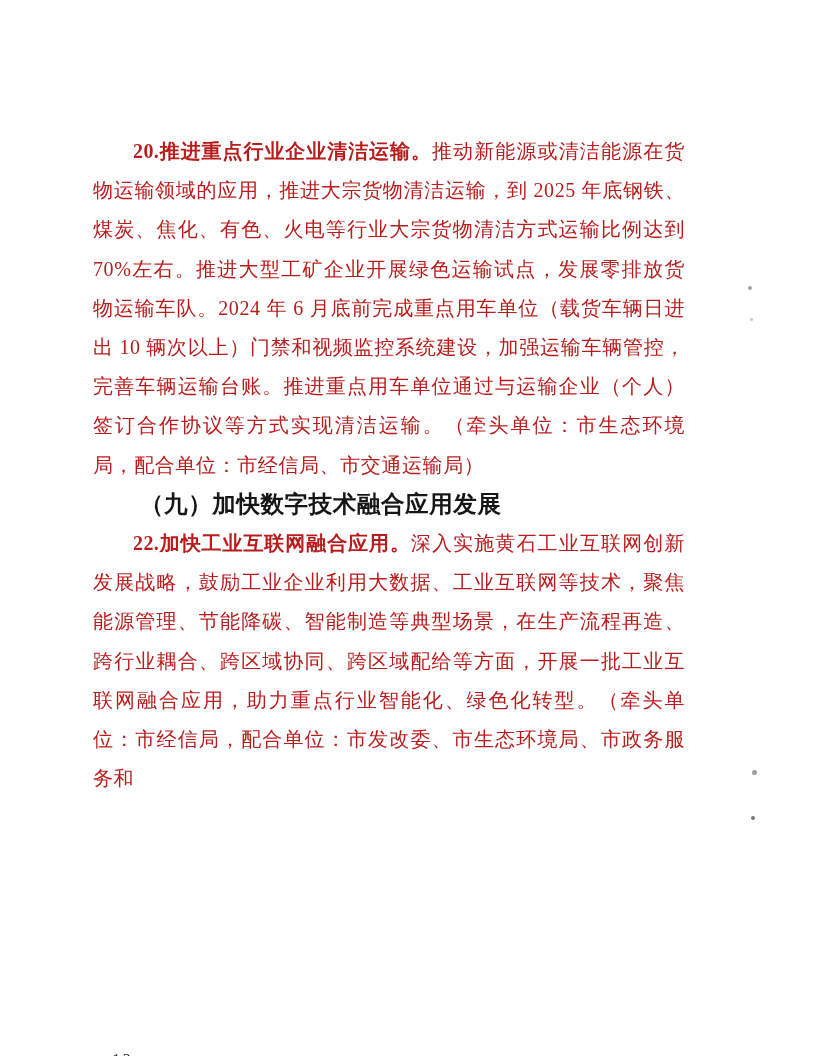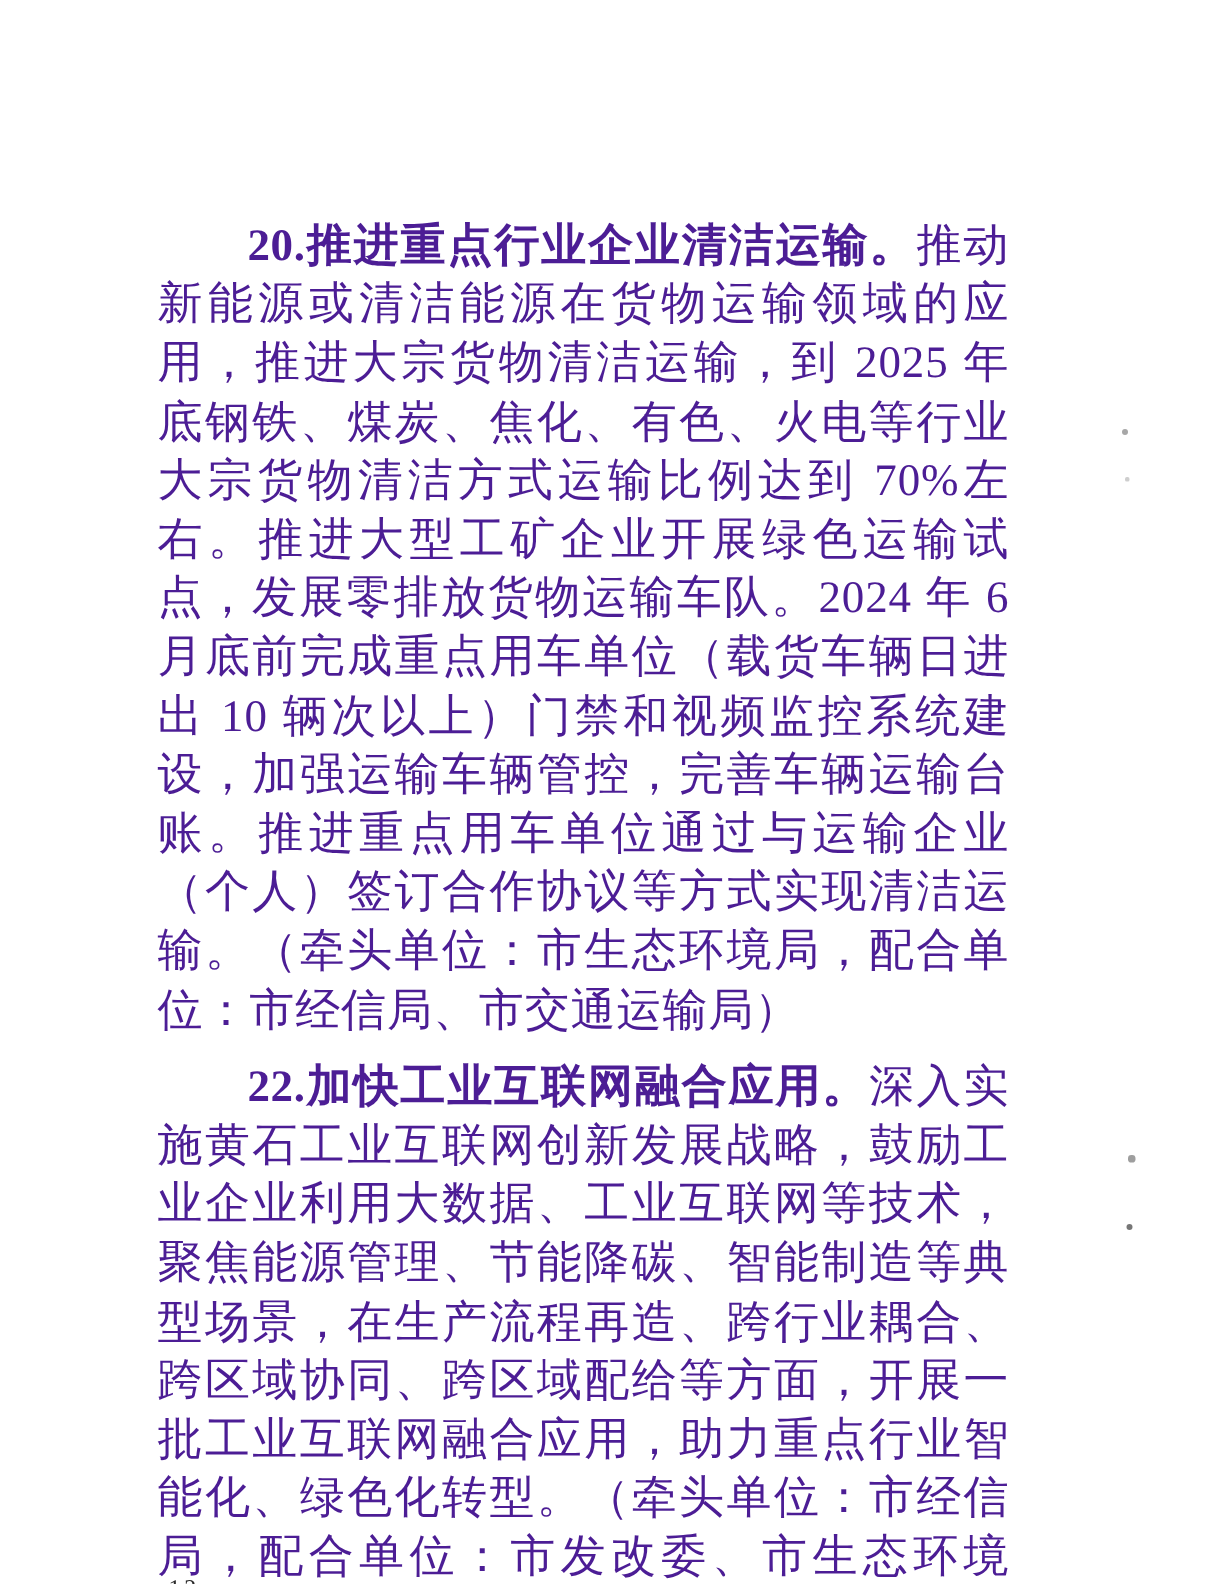--- a/index.html
+++ b/index.html
@@ -24,28 +24,28 @@
 
   .content {
     position: absolute;
     left: 93px;
     top: 132px;
     width: 592px;
   }
 
   
   .para {
-    margin: 12px;
-    font-size: 30px;
+    margin: 0;
+    font-size: 20px;
     line-height: 39.2px;
     text-align: justify;
     text-justify: inter-character;
     text-indent: 2em;
     letter-spacing: 0.6px;
-    color: #4c1d95;
+    color: #b91c1c;
     word-break: break-all;
     font-weight: 400;
     font-family: "Liberation Serif", "DejaVu Serif", serif;
   }
   .para:last-child { text-align: left; }
 
   
   .lead {
     font-weight: bold;
     letter-spacing: 0.4px;
@@ -92,20 +92,21 @@
 </style>
 </head>
 <body>
 
 <div class="page">
 
   <div class="content">
 
     <p class="para p20"><span class="lead">20.推进重点行业企业清洁运输。</span><span>推动新能源或清洁能源在货物运输领域的应用，推进大宗货物清洁运输，到 2025 年底钢铁、煤炭、焦化、有色、火电等行业大宗货物清洁方式运输比例达到 70%左右。推进大型工矿企业开展绿色运输试点，发展零排放货物运输车队。2024 年 6 月底前完成重点用车单位（载货车辆日进出 10 辆次以上）门禁和视频监控系统建设，加强运输车辆管控，完善车辆运输台账。推进重点用车单位通过与运输企业（个人）签订合作协议等方式实现清洁运输。（牵头单位：市生态环境局，配合单位：市经信局、市交通运输局）</span></p>
 
+    <p class="section-head">（九）加快数字技术融合应用发展</p>
 
 
     <p class="para p22"><span class="lead">22.加快工业互联网融合应用。</span><span>深入实施黄石工业互联网创新发展战略，鼓励工业企业利用大数据、工业互联网等技术，聚焦能源管理、节能降碳、智能制造等典型场景，在生产流程再造、跨行业耦合、跨区域协同、跨区域配给等方面，开展一批工业互联网融合应用，助力重点行业智能化、绿色化转型。（牵头单位：市经信局，配合单位：市发改委、市生态环境局、市政务服务和</span></p>
 
   </div>
 
   <div class="footer">- 12 -</div>
 
   <span class="speck s1"></span>
   <span class="speck s2"></span>

